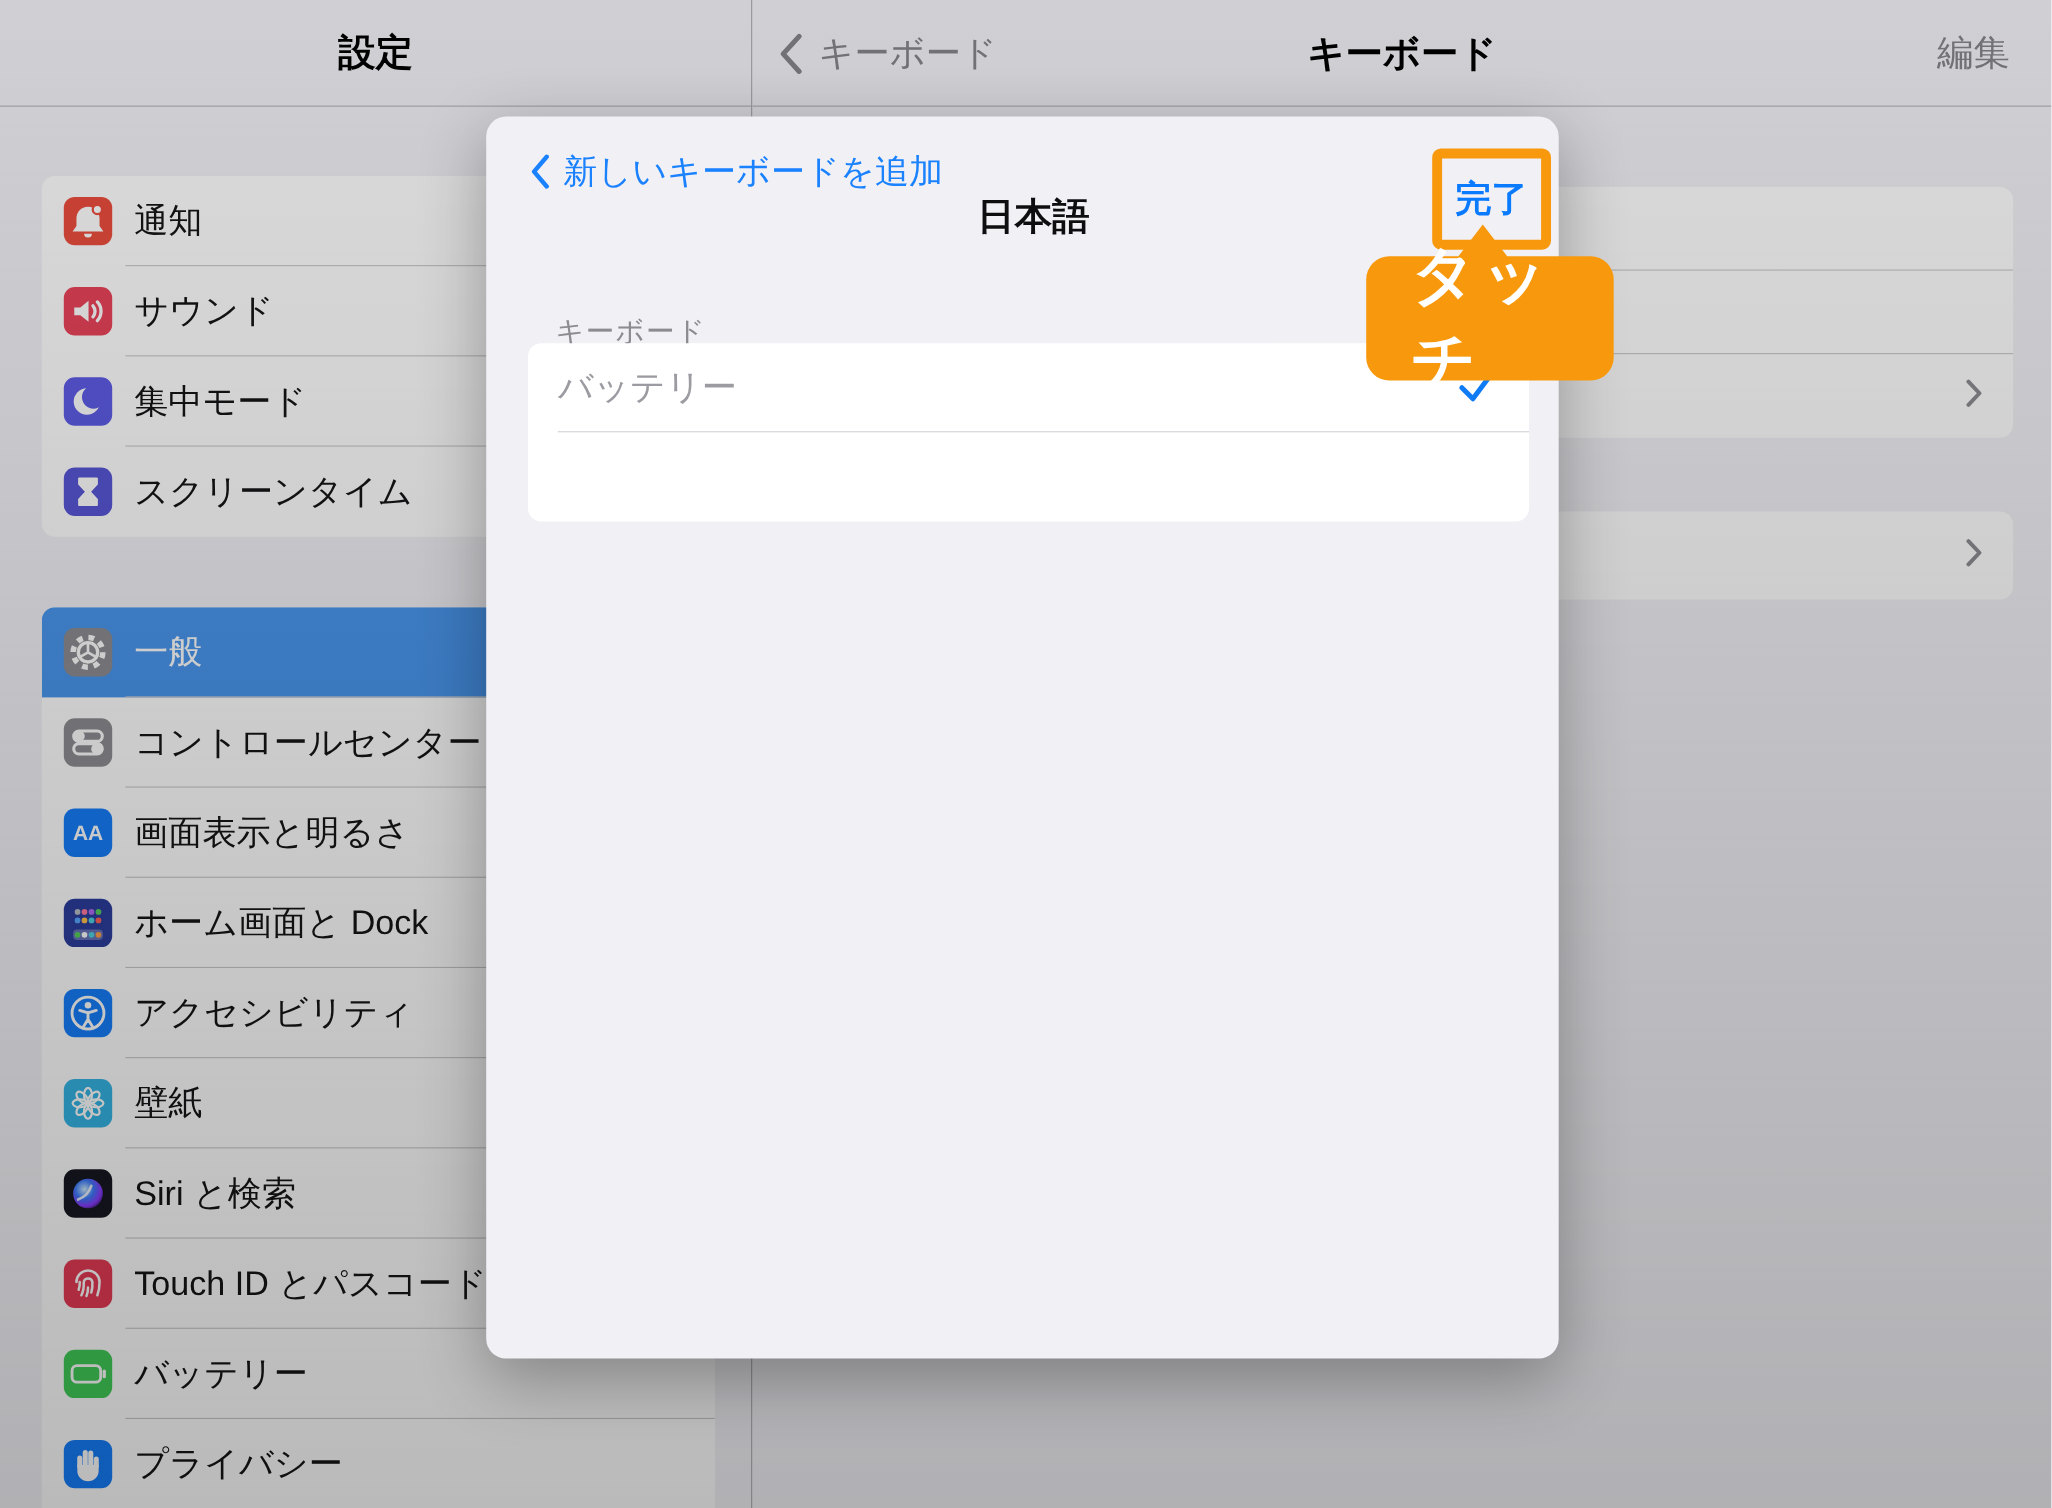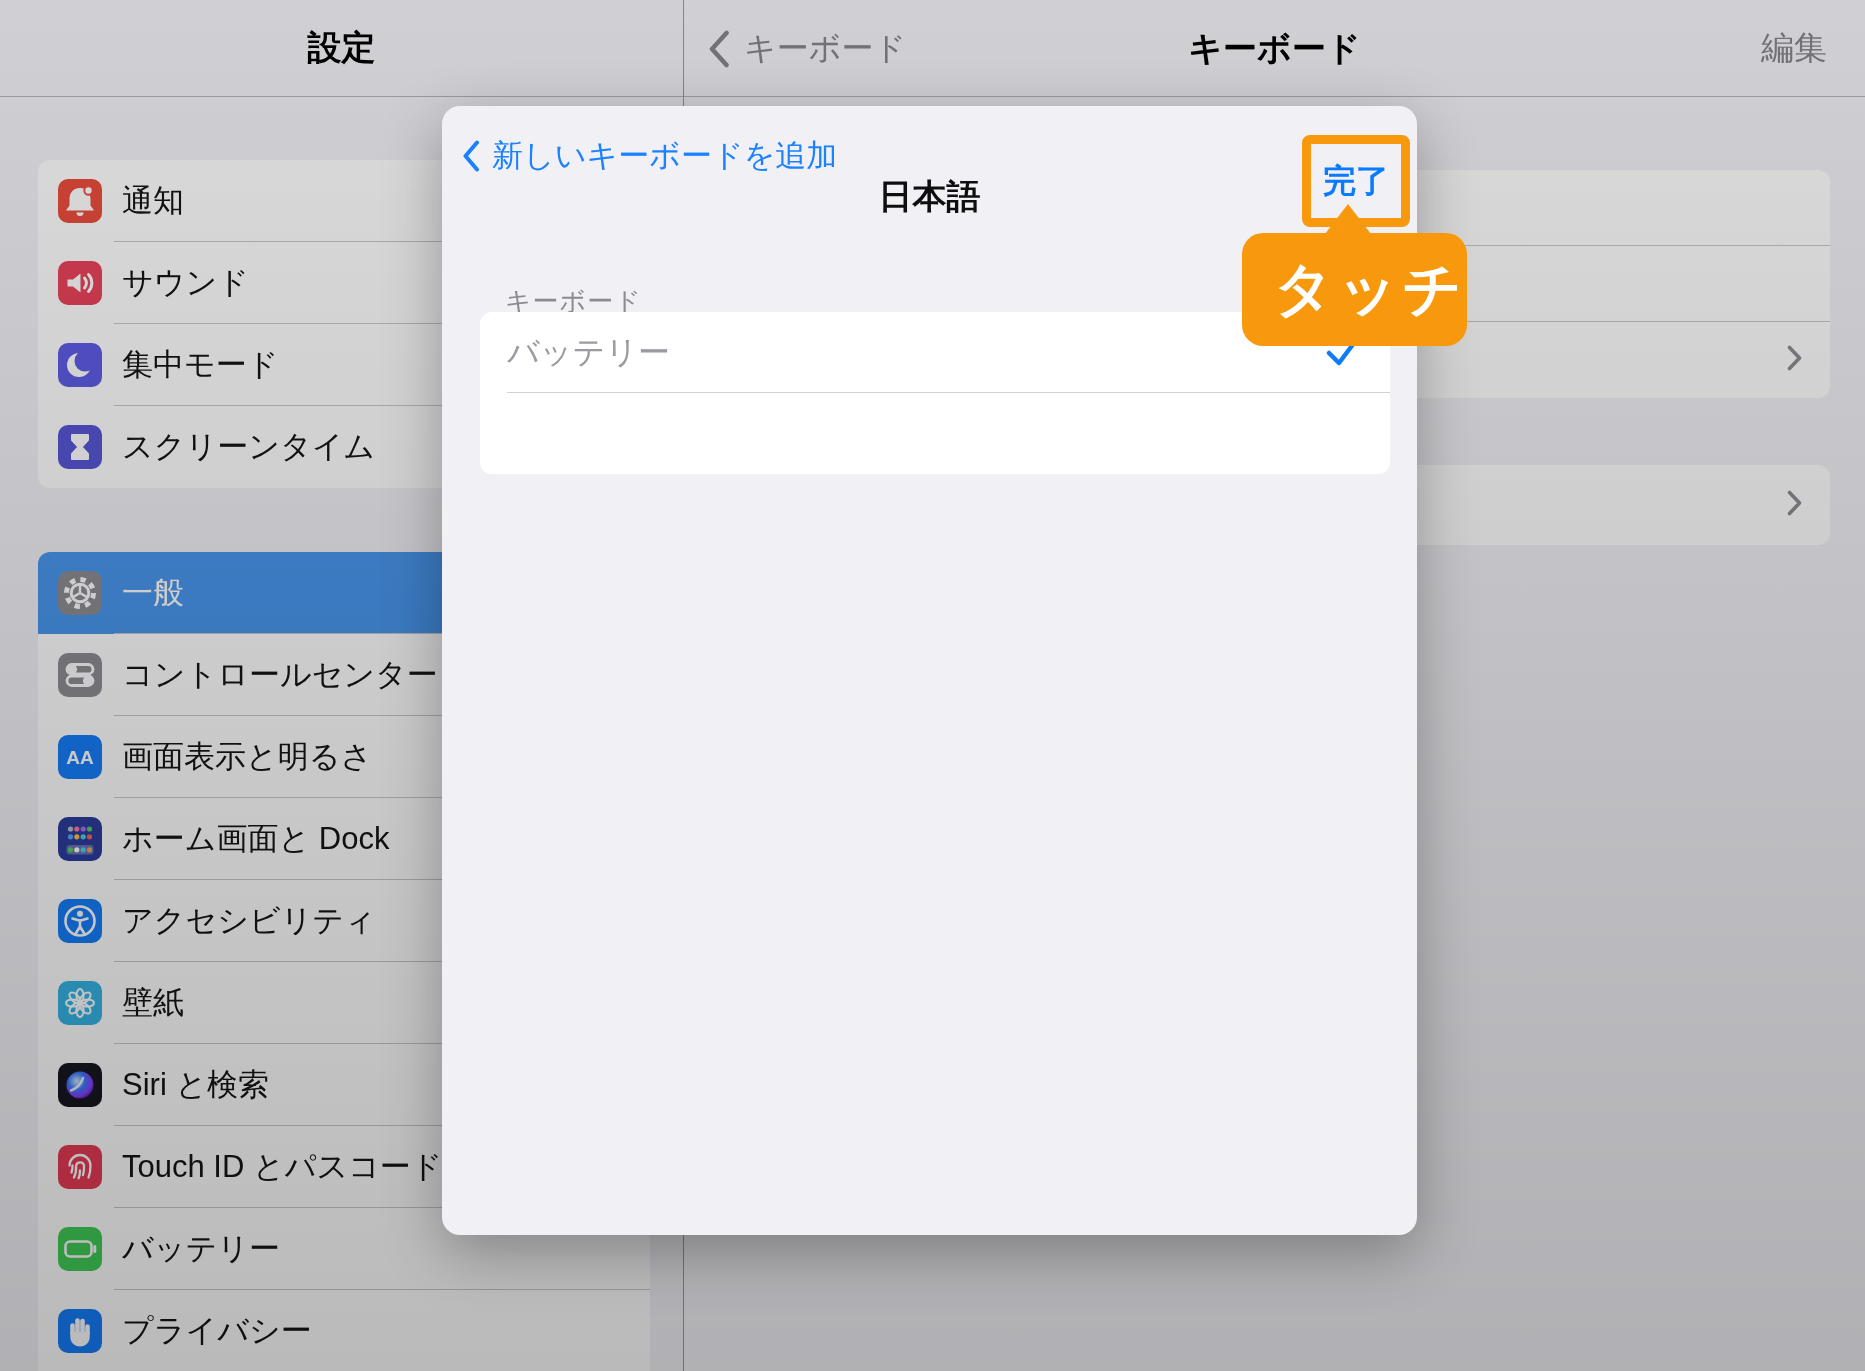--- a/index.html
+++ b/index.html
@@ -43,40 +43,40 @@
   .bg-row { position:relative; height:76px; }
   .bg-card1 .bg-row:not(:last-child)::after { content:""; position:absolute; left:0; right:0; bottom:0; height:1px; background:#c9c9cd; }
   .bg-card2 .bg-row { height:80px; }
   .chev { position:absolute; right:28px; top:50%; transform:translateY(-50%); }
 
   
   .dim { position:absolute; inset:0; background:linear-gradient(180deg, rgba(0,0,0,0.14), rgba(0,0,0,0.27)); z-index:5; }
 
   
   .modal { position:absolute; left:442px; top:106px; width:975px; height:1129px; background:#f0f0f5;
-           border-radius:18px; z-index:10; box-shadow:0 18px 60px rgba(0,0,0,0.30); }
+           border-radius:18px; z-index:10; box-shadow:0 18px 60px rgba(0,0,0,0.30);padding-left:20px; }
   .m-header { position:relative; height:100px; }
   .m-back { position:absolute; left:20px; top:0; height:100px; display:flex; align-items:center; gap:12px; cursor:pointer; }
   .m-back-lbl { font-size:31px; color:#1b82ff; }
   .m-title { position:absolute; left:0; top:0; width:100%; height:100px; display:flex; align-items:center; justify-content:center;
              font-size:34px; font-weight:bold; color:#0e0e10;margin-top:41px; }
   .done-ring { position:absolute; right:7px; top:5px; width:108px; height:92px; border:9px solid #f8990d;
                border-radius:8px; display:flex; align-items:center; justify-content:center;margin-top:24px; }
   .done-btn { font-size:33px; font-weight:bold; color:#0a7aff; cursor:pointer; }
   .m-section-lbl { position:absolute; left:63px; top:178px; font-size:26px; color:#8b8b90; letter-spacing:1px; }
   .m-card { position:absolute; left:38px; top:206px; width:910px; height:162px; background:#fff; border-radius:12px; overflow:hidden; }
   .kb-row { position:relative; height:81px; display:flex; align-items:center; padding-left:27px; }
   .kb-row:first-child::after { content:""; position:absolute; left:27px; right:0; bottom:0; height:1px; background:#d2d2d6; }
   .kb-lbl { font-size:32px; color:#141416; }
   .kb-row.muted .kb-lbl { color:#9b9ba1; }
   .kb-check { position:absolute; right:30px; top:50%; transform:translateY(-50%); }
 
   
   .callout { position:absolute; left:1242px; top:233px; width:225px; height:113px; background:#f8990d; border-radius:21px;
-             display:flex; align-items:center; justify-content:flex-end; z-index:30; }
+             display:flex; align-items:center; justify-content:flex-start; z-index:30;padding-left:36px; }
   .callout-lbl { font-size:58px; font-weight:bold; color:#fff; letter-spacing:5px; padding-left:5px; }
   .callout-arrow { position:absolute; left:1325px; top:204px; width:0; height:0; z-index:30;
                    border-left:23px solid transparent; border-right:23px solid transparent; border-bottom:30px solid #f8990d; }
 </style>
 </head>
 <body>
 
 <div class="page">
 
   <div class="sidebar">

